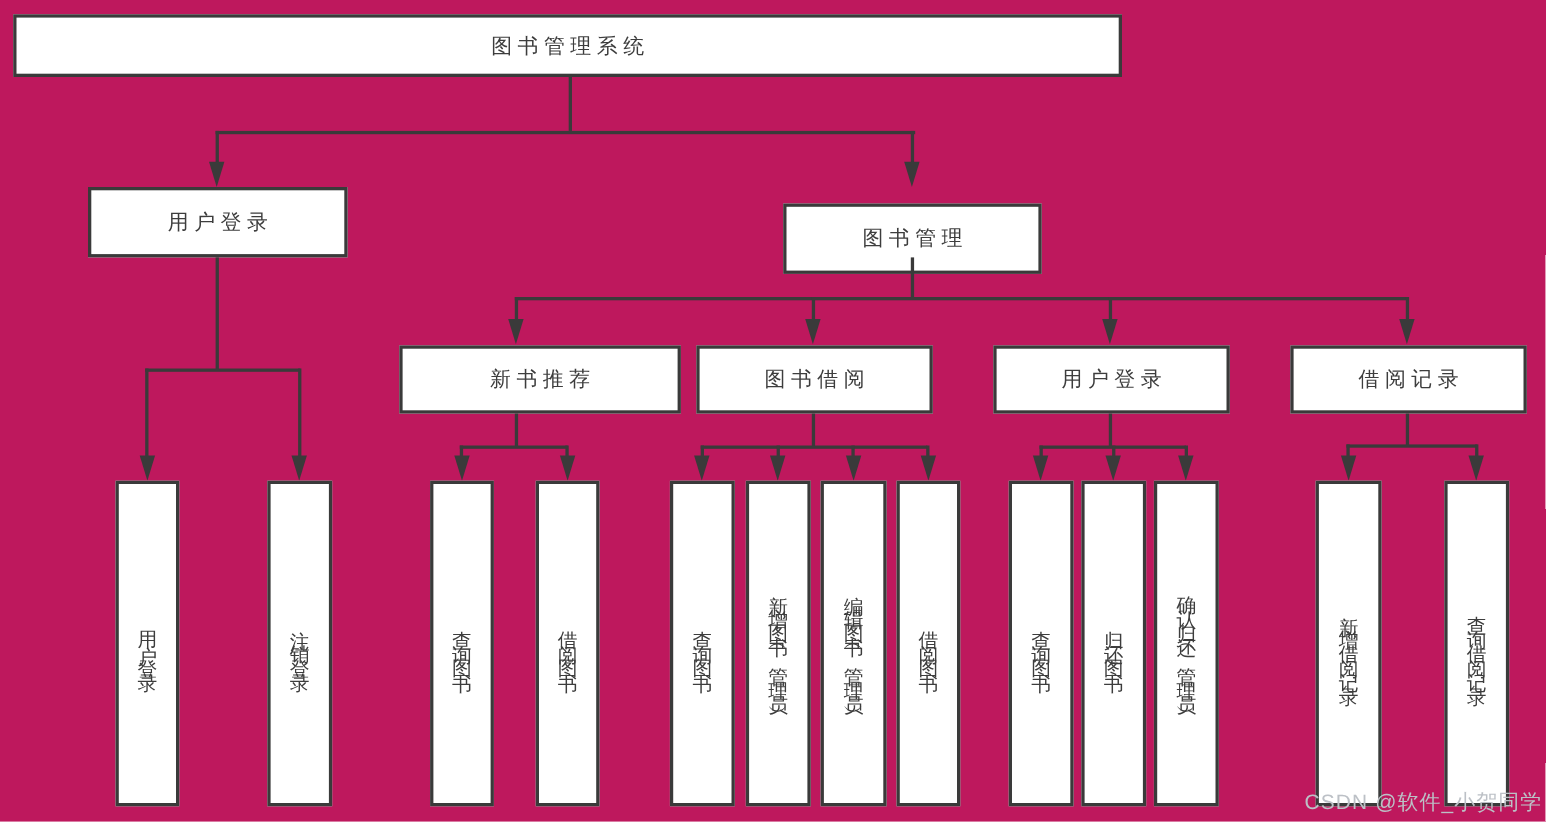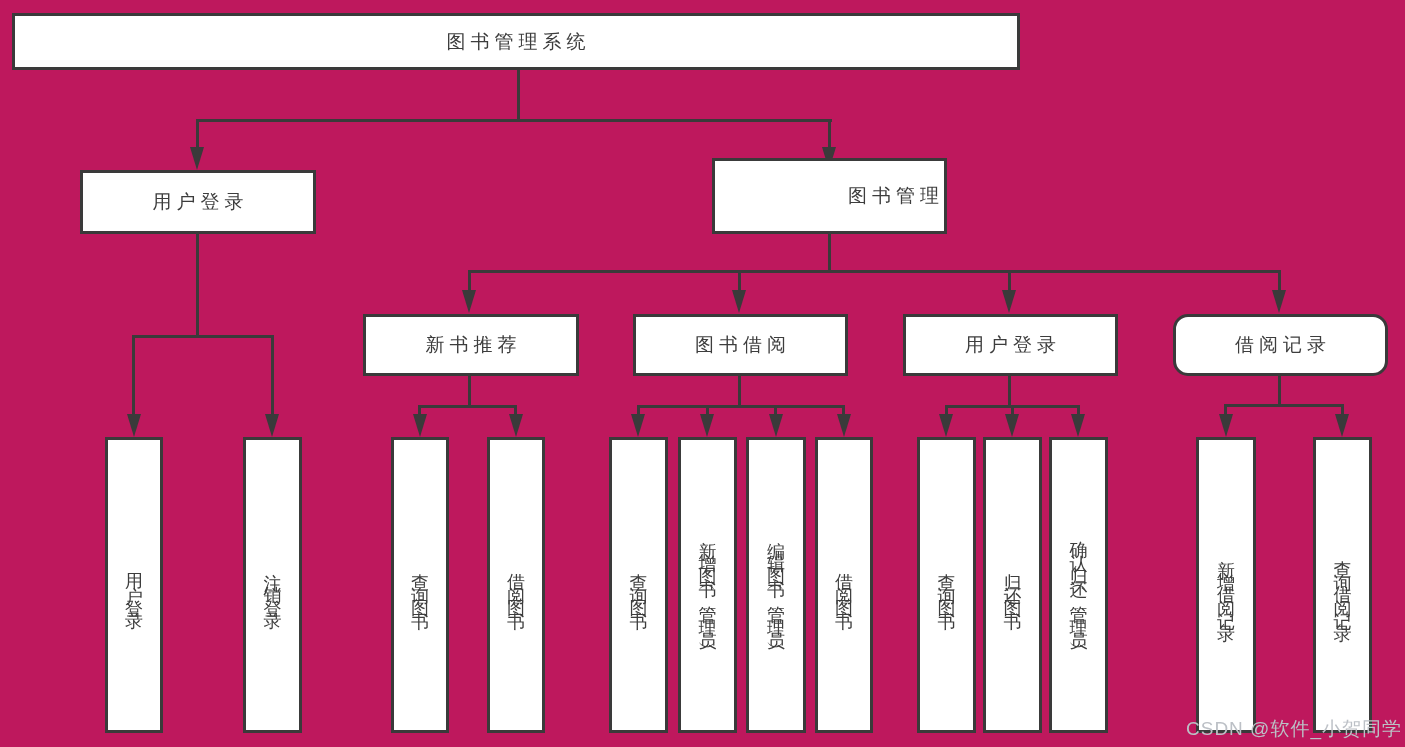--- a/index.html
+++ b/index.html
@@ -79,21 +79,21 @@
   <div class="v" style="left:517px; top:70px; height:49px;"></div>
   <div class="h" style="left:196px; top:119px; width:636px;"></div>
   <div class="v" style="left:196px; top:119px; height:31px;"></div>
   <div class="ah" style="left:190px; top:147px;"></div>
   <div class="v" style="left:828px; top:119px; height:31px;"></div>
   <div class="ah" style="left:822px; top:147px;"></div>
 
   <div class="box" style="left:80px; top:170px; width:236px; height:64px;">
     <span>用户登录</span>
   </div>
-  <div class="box" style="left:712px; top:158px; width:235px; height:76px;justify-content:flex-end;">
+  <div class="box" style="left:712px; top:185px; width:235px; height:64px;">
     <span>图书管理</span>
   </div>
 
   <div class="v" style="left:196px; top:234px; height:103px;"></div>
   <div class="h" style="left:132px; top:335px; width:141px;"></div>
   <div class="v" style="left:132px; top:335px; height:80px;"></div>
   <div class="ah" style="left:127px; top:414px;"></div>
   <div class="v" style="left:271px; top:335px; height:80px;"></div>
   <div class="ah" style="left:265px; top:414px;"></div>
 
@@ -101,30 +101,30 @@
   <div class="h" style="left:468px; top:270px; width:812px;"></div>
   <div class="v" style="left:468px; top:270px; height:22px;"></div>
   <div class="ah" style="left:462px; top:290px;"></div>
   <div class="v" style="left:738px; top:270px; height:22px;"></div>
   <div class="ah" style="left:732px; top:290px;"></div>
   <div class="v" style="left:1008px; top:270px; height:22px;"></div>
   <div class="ah" style="left:1002px; top:290px;"></div>
   <div class="v" style="left:1278px; top:270px; height:22px;"></div>
   <div class="ah" style="left:1272px; top:290px;"></div>
 
-  <div class="box" style="left:363px; top:314px; width:216px; height:62px;">
+  <div class="box" style="left:363px; top:314px; width:256px; height:62px;">
     <span>新书推荐</span>
   </div>
   <div class="box" style="left:633px; top:314px; width:215px; height:62px;">
     <span>图书借阅</span>
   </div>
   <div class="box" style="left:903px; top:314px; width:215px; height:62px;">
     <span>用户登录</span>
   </div>
-  <div class="box" style="left:1173px; top:314px; width:215px; height:62px;border-radius:15px;">
+  <div class="box" style="left:1173px; top:314px; width:215px; height:62px;">
     <span>借阅记录</span>
   </div>
 
   <div class="v" style="left:468px; top:376px; height:31px;"></div>
   <div class="h" style="left:418px; top:405px; width:98px;"></div>
   <div class="v" style="left:418px; top:405px; height:10px;"></div>
   <div class="ah" style="left:413px; top:414px;"></div>
   <div class="v" style="left:514px; top:405px; height:10px;"></div>
   <div class="ah" style="left:509px; top:414px;"></div>
 

